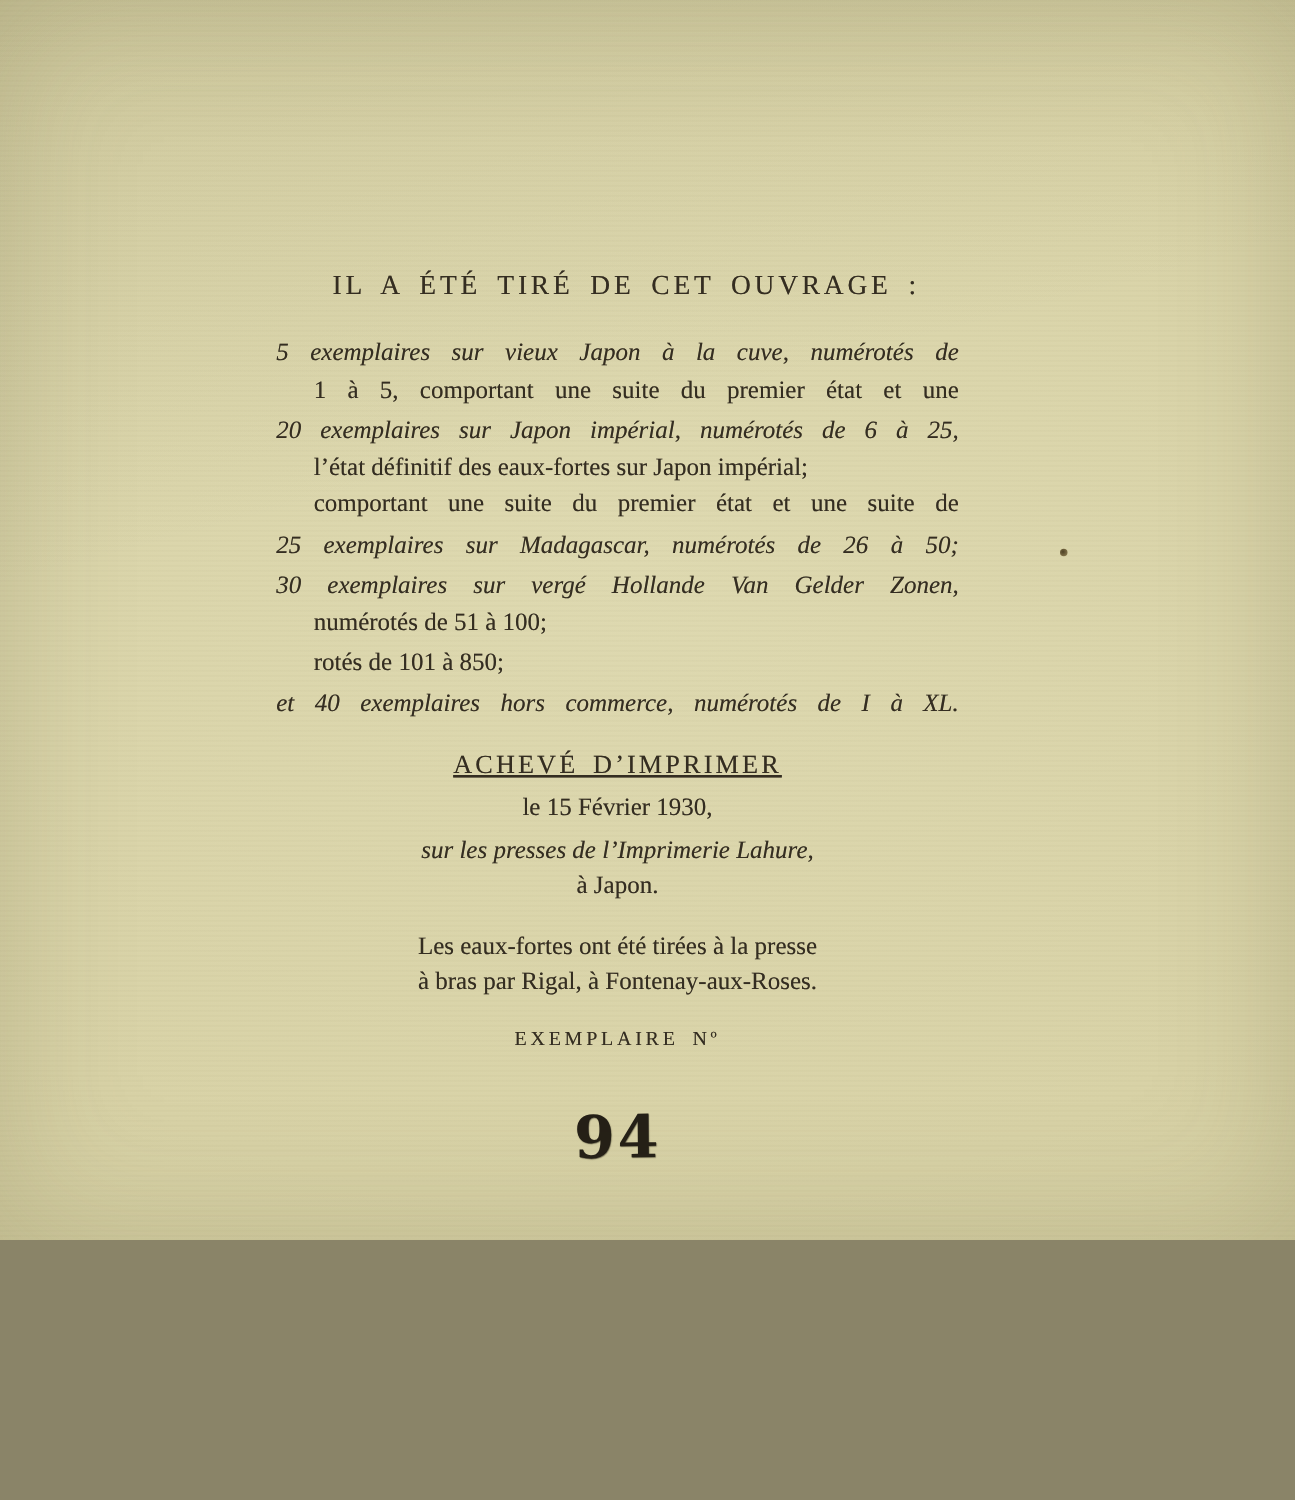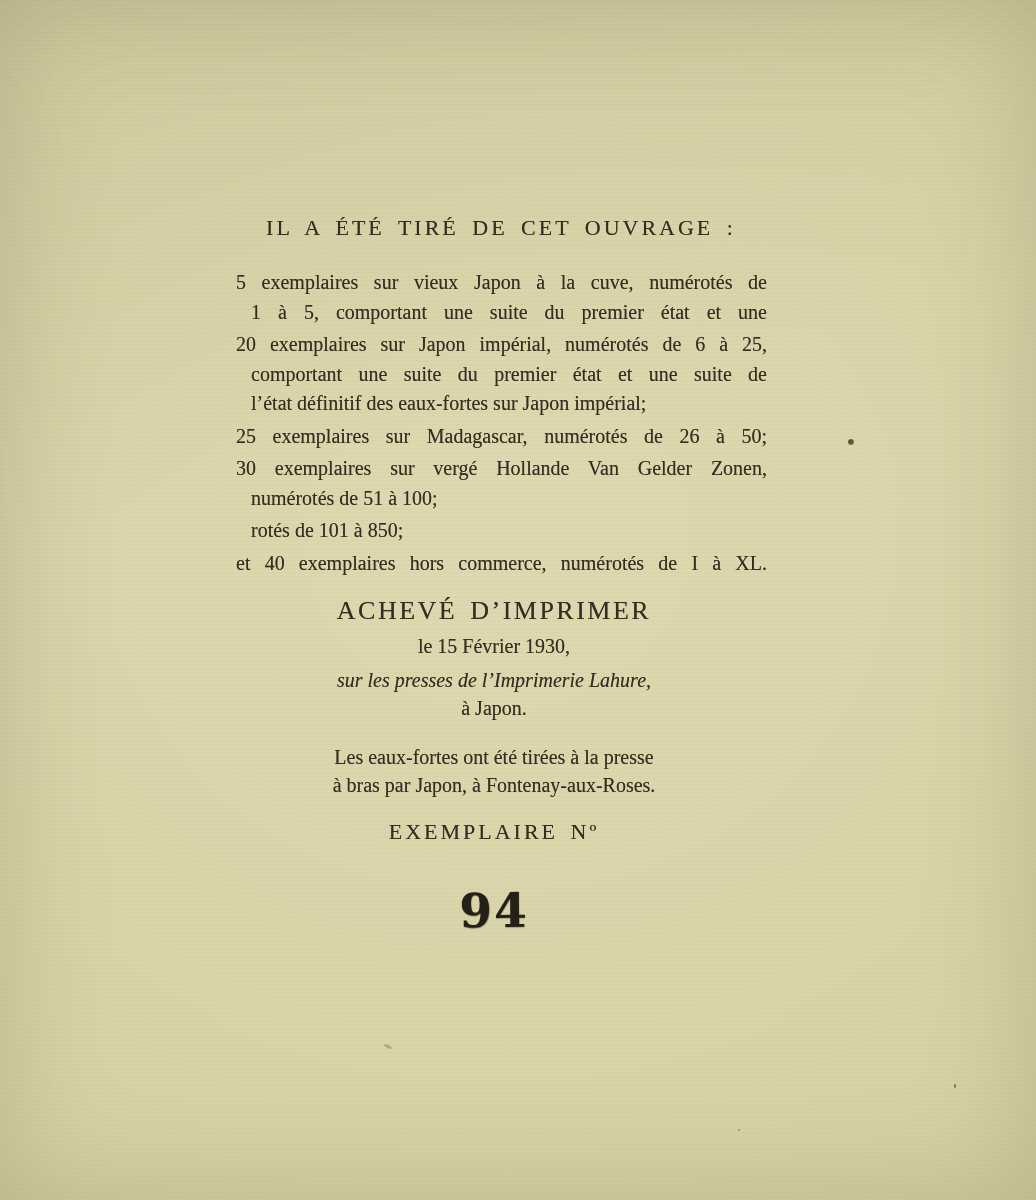--- a/index.html
+++ b/index.html
@@ -3,21 +3,21 @@
 <meta charset="utf-8">
 <style>
   html, body {
     margin: 0;
     padding: 0;
     background: #8a8468;
   }
   .page {
     position: relative;
     width: 1036px;
-    height: 1200px;
+    height: 992px;
     overflow: hidden;
     font-family: "Liberation Serif", serif;
     color: #342d21;
     background:
       linear-gradient(165deg, rgba(85,80,48,0.07) 0%, rgba(85,80,48,0.00) 38%),
       radial-gradient(ellipse 125% 95% at 48% 45%, #ded9b0 0%, #d8d2a6 55%, #cfc99b 100%);
   }
   
   .grain {
     position: absolute; inset: 0;
@@ -51,46 +51,47 @@
     text-shadow: 0 0 0.5px rgba(52,45,33,0.55);
   }
 
   .entries {
     font-size: 20px;
     line-height: 29.5px;
     text-shadow: 0 0 0.5px rgba(52,45,33,0.5);
   }
   .entry { margin: 0 0 3px 0; }
   .entry-line { margin-left: 30px; }
-  .entry-line.first { margin-left: 15px; }
+  .entry-line.first { margin-left: 0; font-style: italic; }
   .entry-line.jline {
     text-align: justify;
     text-align-last: justify;
   }
   .entry-line.natural { white-space: nowrap; }
 
   .colophon {
     text-align: center;
     font-size: 20px;
     line-height: 28px;
     text-shadow: 0 0 0.5px rgba(52,45,33,0.5);
   }
   .colophon .caps-line {
-    font-size: 26px;
+    font-size: 21px;
     letter-spacing: 2.5px;
     word-spacing: 4px;
     margin-top: 19px;
+    text-decoration: underline;
   }
   .colophon .date-line   { margin-top: 7px; }
   .colophon .press-line  { margin-top: 6px; font-style: italic; }
   .colophon .city-line   { }
   .colophon .etch-line-1 { margin-top: 21px; }
   .colophon .etch-line-2 { }
   .colophon .copy-label  {
-    font-size: 22px;
+    font-size: 16px;
     letter-spacing: 3px;
     word-spacing: 4px;
     margin-top: 19px;
   }
   .copy-number {
     margin-top: 41px;
     text-align: center;
     font-family: "DejaVu Serif", serif;
     font-weight: 700;
     font-size: 47px;
@@ -122,22 +123,22 @@
 
     <div class="entries">
 
       <div class="entry">
         <div class="entry-line first jline">5 exemplaires sur vieux Japon à la cuve, numérotés de</div>
         <div class="entry-line jline">1 à 5, comportant une suite du premier état et une</div>
       </div>
 
       <div class="entry">
         <div class="entry-line first jline">20 exemplaires sur Japon impérial, numérotés de 6 à 25,</div>
+        <div class="entry-line natural">l’état définitif des eaux-fortes sur Japon impérial;</div>
         <div class="entry-line jline">comportant une suite du premier état et une suite de</div>
-        <div class="entry-line natural">l’état définitif des eaux-fortes sur Japon impérial;</div>
       </div>
 
       <div class="entry">
         <div class="entry-line first jline">25 exemplaires sur Madagascar, numérotés de 26 à 50;</div>
       </div>
 
       <div class="entry">
         <div class="entry-line first jline">30 exemplaires sur vergé Hollande Van Gelder Zonen,</div>
         <div class="entry-line natural">numérotés de 51 à 100;</div>
       </div>
@@ -151,21 +152,21 @@
       </div>
 
     </div>
 
     <div class="colophon">
       <div class="caps-line">ACHEVÉ D’IMPRIMER</div>
       <div class="date-line">le 15 Février 1930,</div>
       <div class="press-line">sur les presses de l’Imprimerie Lahure,</div>
       <div class="city-line">à Japon.</div>
       <div class="etch-line-1">Les eaux-fortes ont été tirées à la presse</div>
-      <div class="etch-line-2">à bras par Japon, à Fontenay-aux-Roses.</div>
+      <div class="etch-line-2">à bras par Rigal, à Fontenay-aux-Roses.</div>
       <div class="copy-label">EXEMPLAIRE Nº</div>
       <div class="copy-number">94</div>
     </div>
 
   </div>
 
   <div class="speck speck-1"></div>
   <div class="speck speck-2"></div>
   <div class="speck speck-3"></div>
   <div class="speck speck-4"></div>

